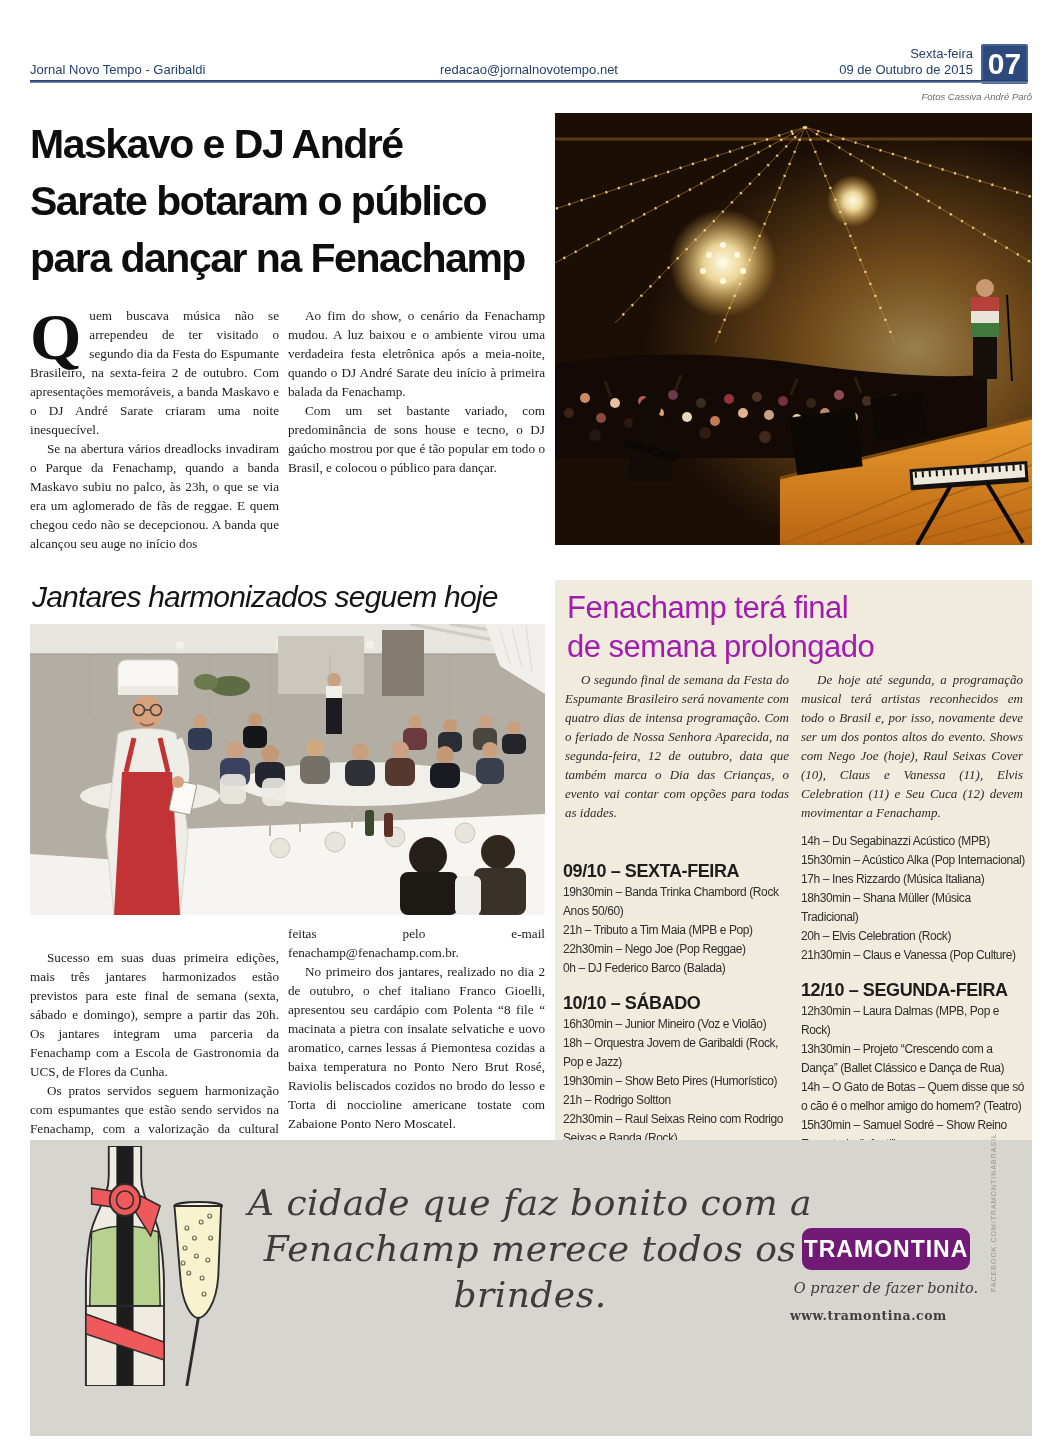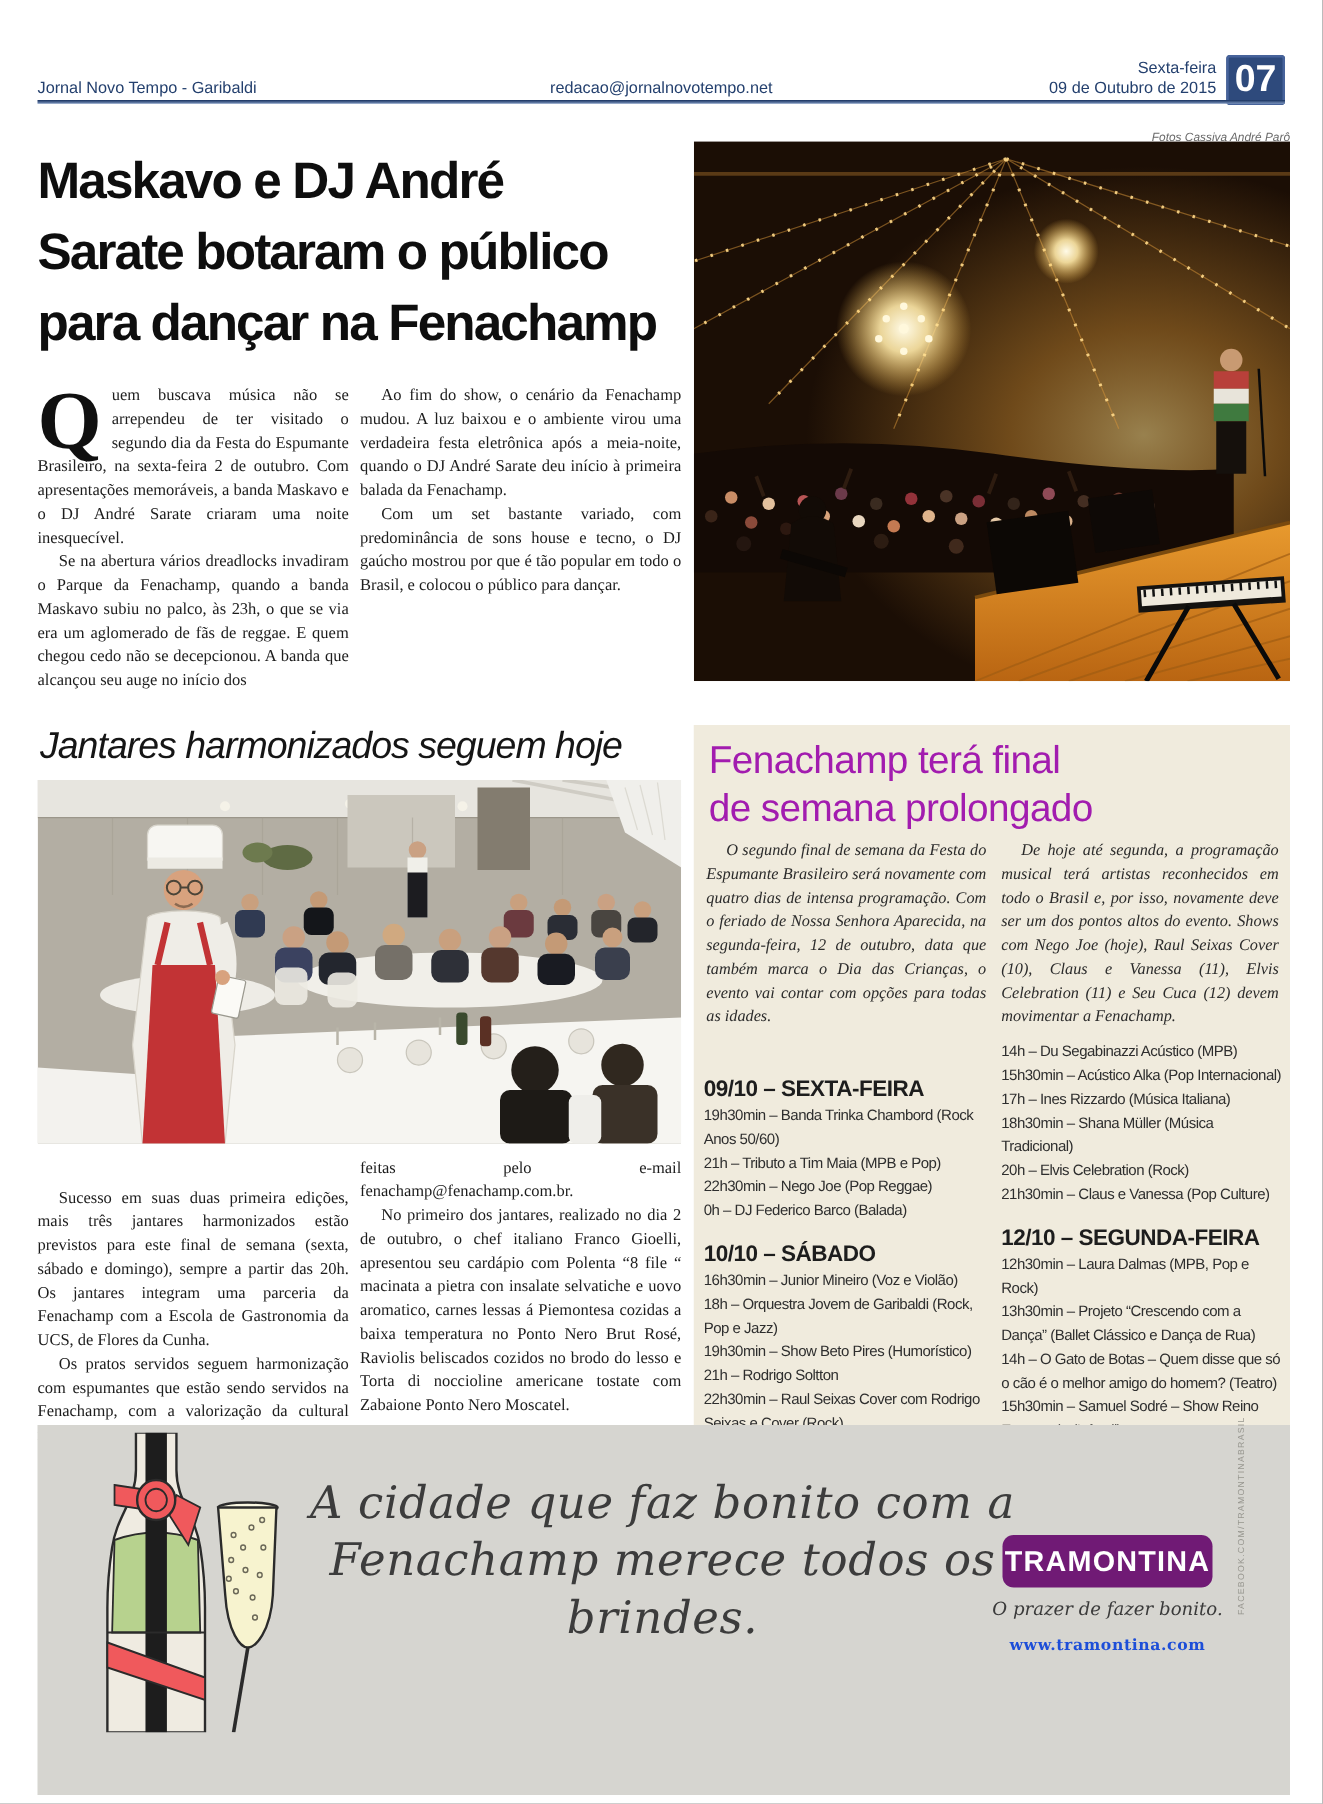--- a/index.html
+++ b/index.html
@@ -35,21 +35,21 @@
   
   .photo{overflow:hidden;}
   .photo svg{display:block;width:100%;height:100%;}
   
   .ad{background:#d6d5d0;}
   .script{font:italic 36px/46px "DejaVu Serif",serif;color:#3c3c3c;text-align:center;letter-spacing:0.5px;}
   .tagline{font:17.5px "DejaVu Serif",serif;color:#2d2d2d;text-align:center;}
   .brand-box{background:#701a75;border-radius:9px;color:#fff;font:bold 23px/42px "Liberation Sans",sans-serif;
              text-align:center;letter-spacing:1px;}
   .slogan{font:italic 14.5px "DejaVu Serif",serif;color:#3a3a3a;text-align:center;}
-  .url{font:bold 12.5px "DejaVu Serif",serif;color:#1d4ed8;text-align:center;letter-spacing:0.5px;}
+  .url{font:bold 12.5px "DejaVu Serif",serif;color:#404040;letter-spacing:0.5px;}
   .fb-vert{writing-mode:vertical-rl;transform:rotate(180deg);font:7px "Liberation Sans",sans-serif;
            color:#97968f;letter-spacing:1px;}
 </style>
 </head>
 <body>
 
 <div id="page">
 
   <div class="abs hdr-small" style="left:30px;top:62px;">Jornal Novo Tempo - Garibaldi</div>
   <div class="abs hdr-small" style="left:50%;top:62px;transform:translateX(-50%);">redacao@jornalnovotempo.net</div>
@@ -59,21 +59,21 @@
   </div>
   <div class="abs page-num" style="right:30px;top:44px;width:47px;height:40px;">07</div>
   <div class="abs hdr-rule" style="left:30px;right:30px;top:80px;"></div>
 
   <div class="abs headline" style="left:30px;top:116px;width:535px;">
     <div>Maskavo e DJ André</div>
     <div>Sarate botaram o público</div>
     <div>para dançar na Fenachamp</div>
   </div>
 
-  <div class="abs caption" style="left:700px;top:105px;width:332px;">Fotos Cassiva André Parô</div>
+  <div class="abs caption" style="left:700px;top:91px;width:332px;">Fotos Cassiva André Parô</div>
   <div class="abs photo" style="left:555px;top:113px;width:477px;height:432px;">
     <svg viewBox="0 0 477 432" preserveAspectRatio="none">
       <defs>
         <radialGradient id="gGlow" cx="50%" cy="50%" r="50%">
           <stop offset="0%" stop-color="#ffdf8a"></stop>
             <stop offset="40%" stop-color="#f5a93c" stop-opacity=".7"></stop>
           <stop offset="100%" stop-color="#f5a93c" stop-opacity="0"></stop>
         </radialGradient>
         <radialGradient id="gChand" cx="50%" cy="50%" r="50%">
           <stop offset="0%" stop-color="#fffbe8"></stop>
@@ -288,21 +288,21 @@
       <div class="day first">09/10 – SEXTA-FEIRA</div>
       <p class="it">19h30min – Banda Trinka Chambord (Rock Anos 50/60)</p>
       <p class="it">21h – Tributo a Tim Maia (MPB e Pop)</p>
       <p class="it">22h30min – Nego Joe (Pop Reggae)</p>
       <p class="it">0h – DJ Federico Barco (Balada)</p>
       <div class="day">10/10 – SÁBADO</div>
       <p class="it">16h30min – Junior Mineiro (Voz e Violão)</p>
       <p class="it">18h – Orquestra Jovem de Garibaldi (Rock, Pop e Jazz)</p>
       <p class="it">19h30min – Show Beto Pires (Humorístico)</p>
       <p class="it">21h – Rodrigo Soltton</p>
-      <p class="it">22h30min – Raul Seixas Cover com Rodrigo Seixas e Cover (Rock)</p>
+      <p class="it">22h30min – Raul Seixas Reino com Rodrigo Seixas e Banda (Rock)</p>
       <div class="day">11/10 – DOMINGO</div>
       <p class="it">12h30min – Junior Mineiro (Voz e Violão)</p>
     </div>
 
     <div class="abs prog" style="left:246px;top:252px;width:228px;">
       <p class="it">14h – Du Segabinazzi Acústico (MPB)</p>
       <p class="it">15h30min – Acústico Alka (Pop Internacional)</p>
       <p class="it">17h – Ines Rizzardo (Música Italiana)</p>
       <p class="it">18h30min – Shana Müller (Música Tradicional)</p>
       <p class="it">20h – Elvis Celebration (Rock)</p>

